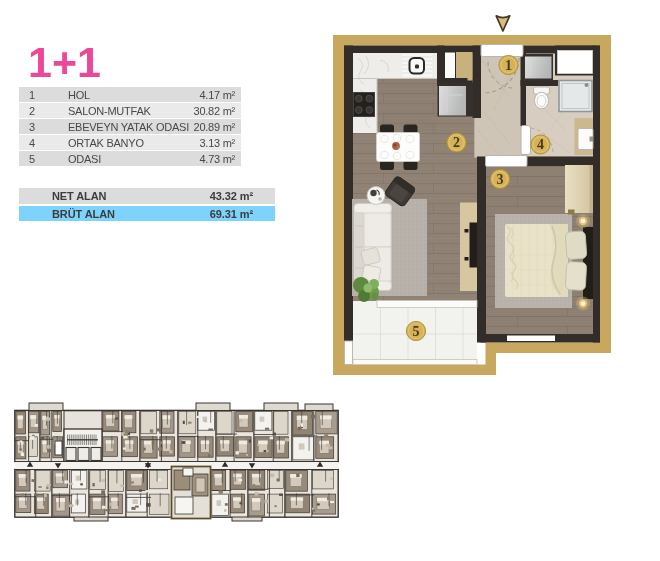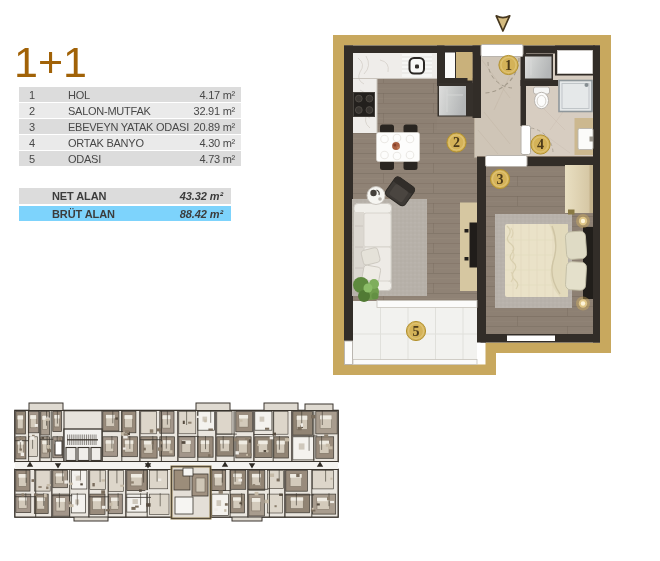--- a/index.html
+++ b/index.html
@@ -3,68 +3,68 @@
 <meta charset="utf-8">
 <style>
   html,body { margin:0; padding:0; background:#ffffff; }
   body { width:660px; height:561px; position:relative; overflow:hidden;
          font-family:"Liberation Sans", sans-serif; }
   .row { position:absolute; left:19px; width:222px; height:15.5px; font-size:11px; letter-spacing:-0.25px;
           color:#484848; }
   .row .num { position:absolute; left:10px; top:2px; }
   .row .lab { position:absolute; left:33px; top:2px;margin-left:16px; }
   .row .val { position:absolute; right:6px; top:2px;margin-left:40px; }
-  .trow { position:absolute; left:19px; width:212px; height:15.5px; font-size:11px; letter-spacing:-0.1px;
+  .trow { position:absolute; left:19px; width:256px; height:15.5px; font-size:11px; letter-spacing:-0.1px;
            font-weight:bold; color:#3c3c3c; }
   .trow .lab { position:absolute; left:33px; top:2px; }
-  .trow .val { position:absolute; right:8px; top:2px;font-style:italic; }
+  .trow .val { position:absolute; right:22px; top:2px; }
 </style>
 </head>
 <body>
 
-<div style="position:absolute; left:14px; top:38px; font-size:43px; font-weight:normal; color:#a16207;">1+1</div>
+<div style="position:absolute; left:28px; top:38px; font-size:43px; font-weight:bold; color:#ec4899;">1+1</div>
 
 <div class="row" style="top:86.5px;background:#dcdcdc;">
     <span class="num">1</span>
     <span class="lab">HOL</span>
     <span class="val">4.17 m²</span>
   </div>
 
 <div class="row" style="top:102.5px;background:#eaeaea;">
     <span class="num">2</span>
     <span class="lab">SALON-MUTFAK</span>
-    <span class="val">32.91 m²</span>
+    <span class="val">30.82 m²</span>
   </div>
 
 <div class="row" style="top:118.5px;background:#dcdcdc;">
     <span class="num">3</span>
     <span class="lab">EBEVEYN YATAK ODASI</span>
     <span class="val">20.89 m²</span>
   </div>
 
 <div class="row" style="top:134.5px;background:#eaeaea;">
     <span class="num">4</span>
     <span class="lab">ORTAK BANYO</span>
-    <span class="val">4.30 m²</span>
+    <span class="val">3.13 m²</span>
   </div>
 
 <div class="row" style="top:150.5px;background:#dcdcdc;">
     <span class="num">5</span>
     <span class="lab">ODASI</span>
     <span class="val">4.73 m²</span>
   </div>
 
 <div class="trow" style="top:188px;background:#dcdcdc;">
     <span class="lab">NET ALAN</span>
     <span class="val">43.32 m²</span>
   </div>
 
 <div class="trow" style="top:205.5px;background:#7dd3fc;">
     <span class="lab">BRÜT ALAN</span>
-    <span class="val">88.42 m²</span>
+    <span class="val">69.31 m²</span>
   </div>
 <svg width="660" height="561" viewBox="0 0 660 561" style="position:absolute;left:0;top:0;">
 <defs>
   <pattern id="wood1" width="124" height="20" patternUnits="userSpaceOnUse" x="353" y="53">
     <rect width="124" height="20" fill="#8f8275"></rect>
     <rect y="0" width="124" height="1" fill="#7c7062" opacity="0.6"></rect>
     <rect y="5" width="124" height="1" fill="#978a7b" opacity="0.5"></rect>
     <rect y="10" width="124" height="1" fill="#7c7062" opacity="0.45"></rect>
     <rect y="15" width="124" height="1" fill="#96897a" opacity="0.4"></rect>
     <rect x="30" y="0" width="1" height="10" fill="#786c5e" opacity="0.4"></rect>

